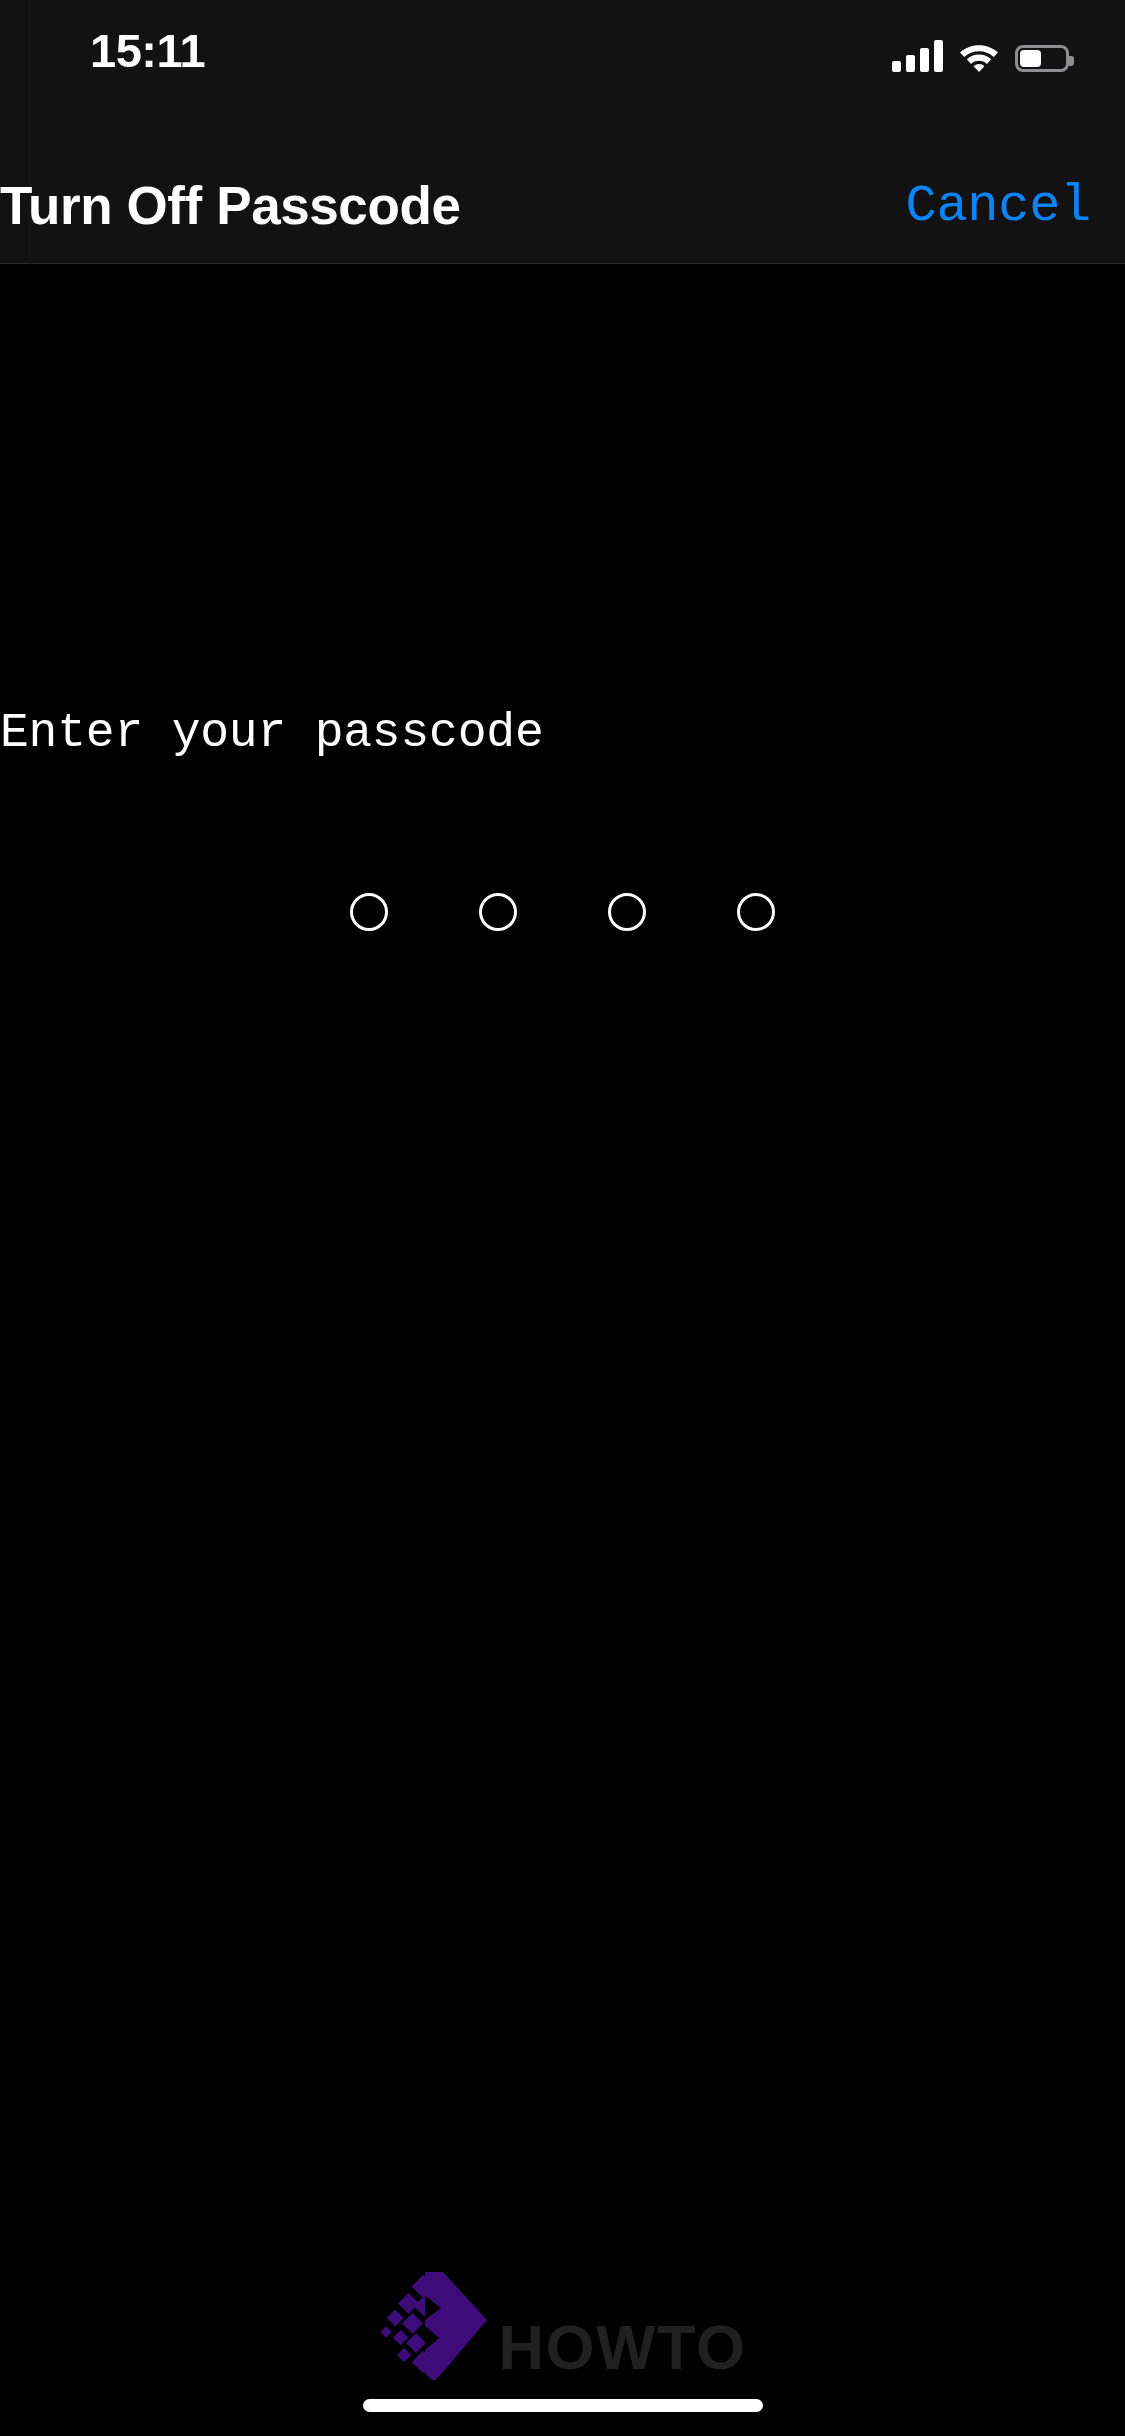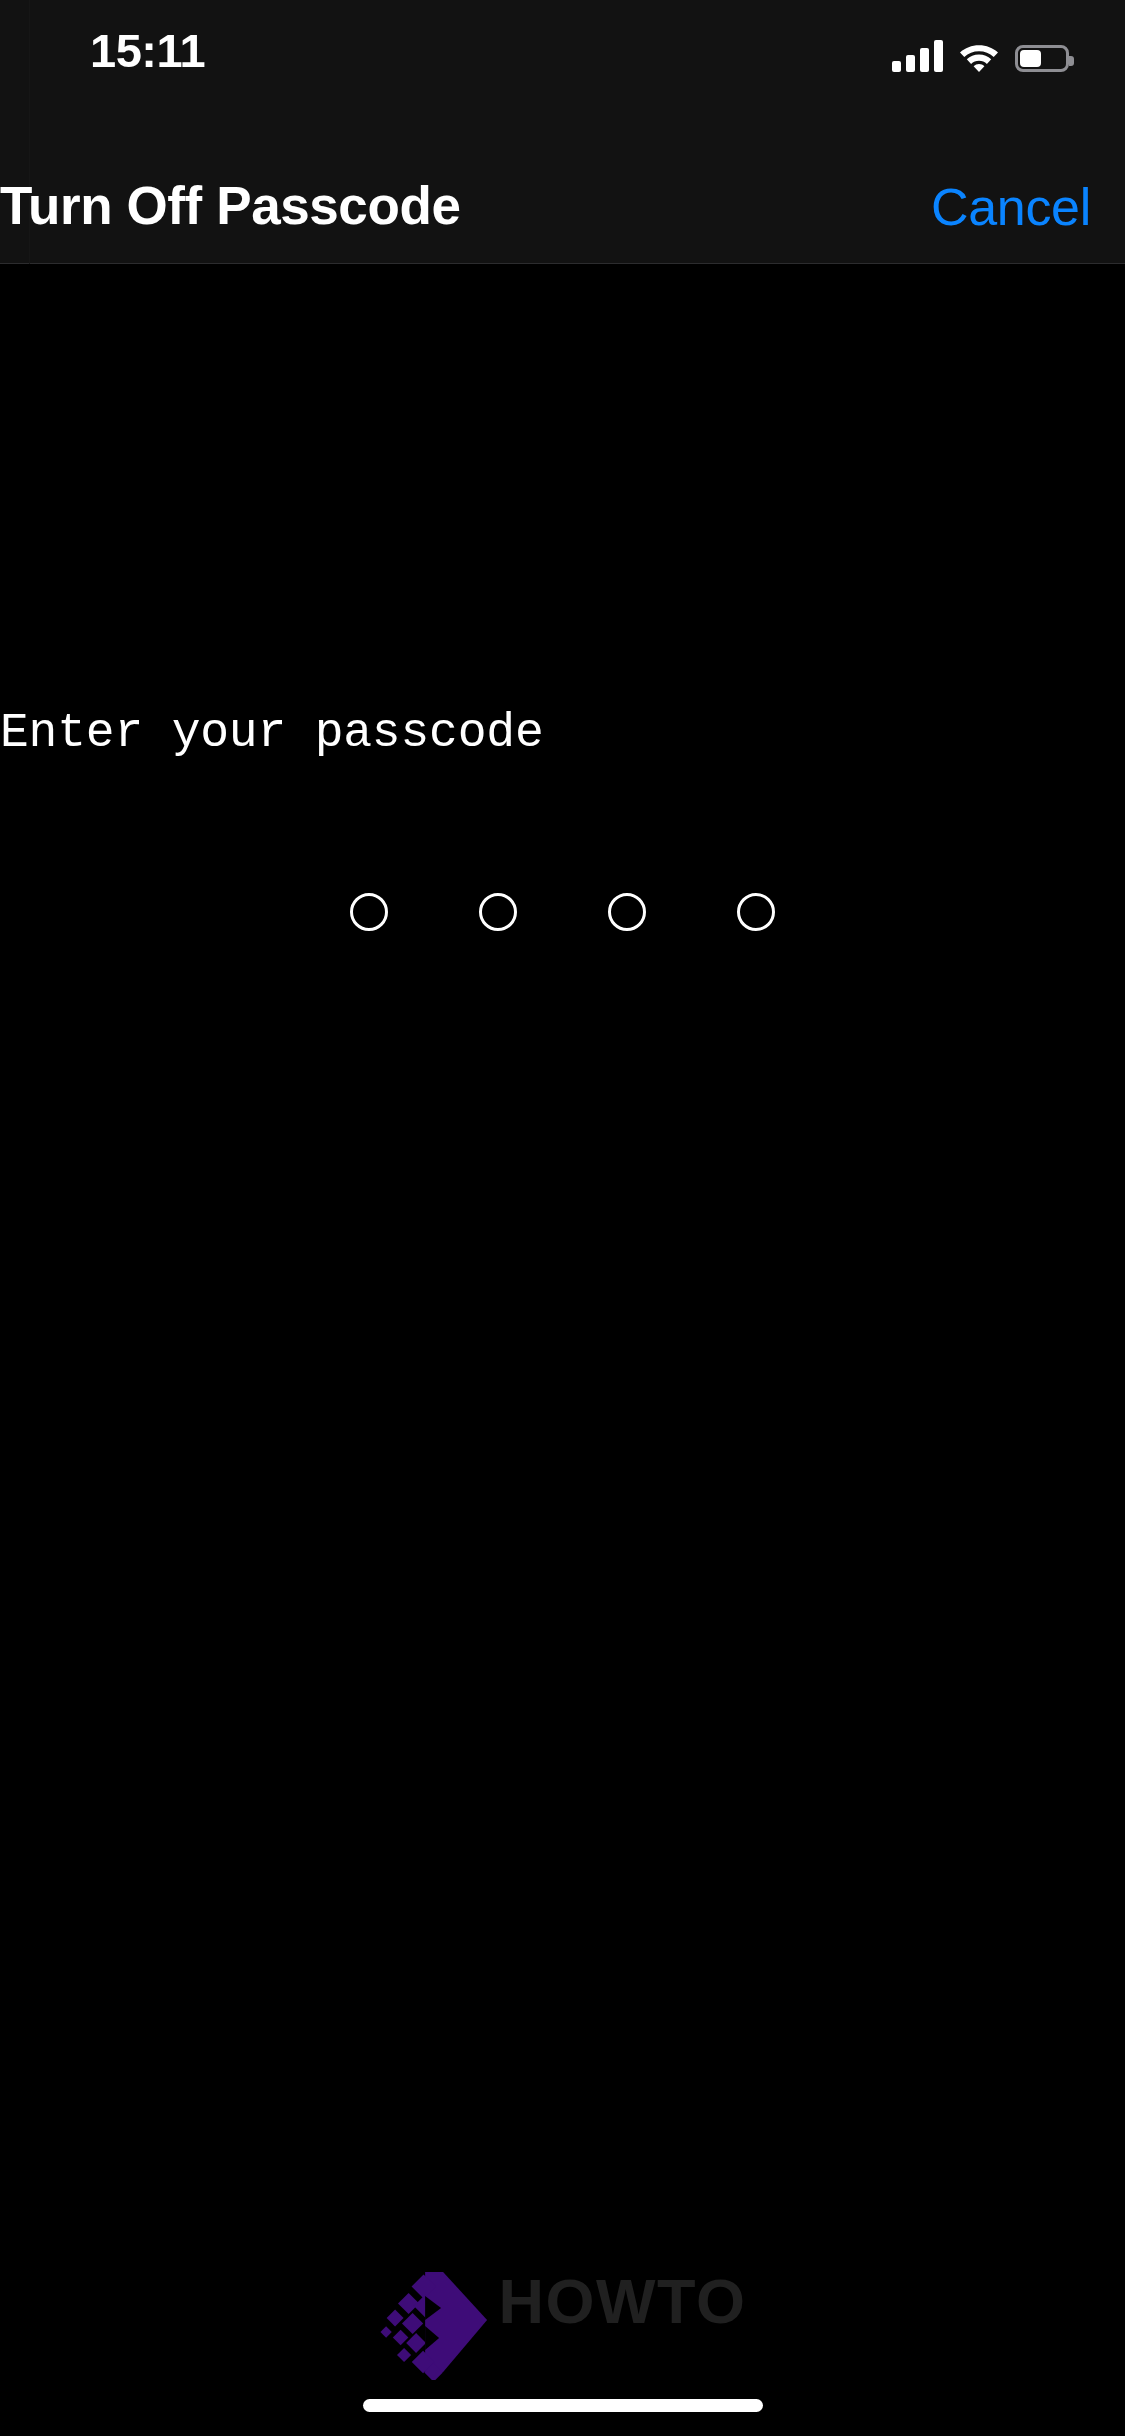--- a/index.html
+++ b/index.html
@@ -155,21 +155,21 @@
     position: absolute;
     right: 34px;
     top: 82px;
     font-size: 52px;
     font-weight: 400;
     color: #0a84ff;
     letter-spacing: -0.3px;
     line-height: 58px;
     background: none;
     border: none;
-    font-family: Liberation Sans, sans-serif;
+    font-family: Liberation Mono, monospace;
     cursor: pointer;
     padding: 0;
   }
 
   
   .passcode-area {
     position: absolute;
     left: 0;
     top: 264px;
     width: 1125px;
@@ -210,21 +210,21 @@
     background: transparent;
   }
 
   
   .watermark {
     position: absolute;
     left: 50%;
     transform: translateX(-50%);
     top: 2268px;
     display: flex;
-    align-items: flex-start;
+    align-items: flex-end;
     gap: 8px;
     opacity: 1;
     pointer-events: none;
   }
 
   .watermark-mark {
     width: 112px;
     height: 112px;
     display: block;
   }

